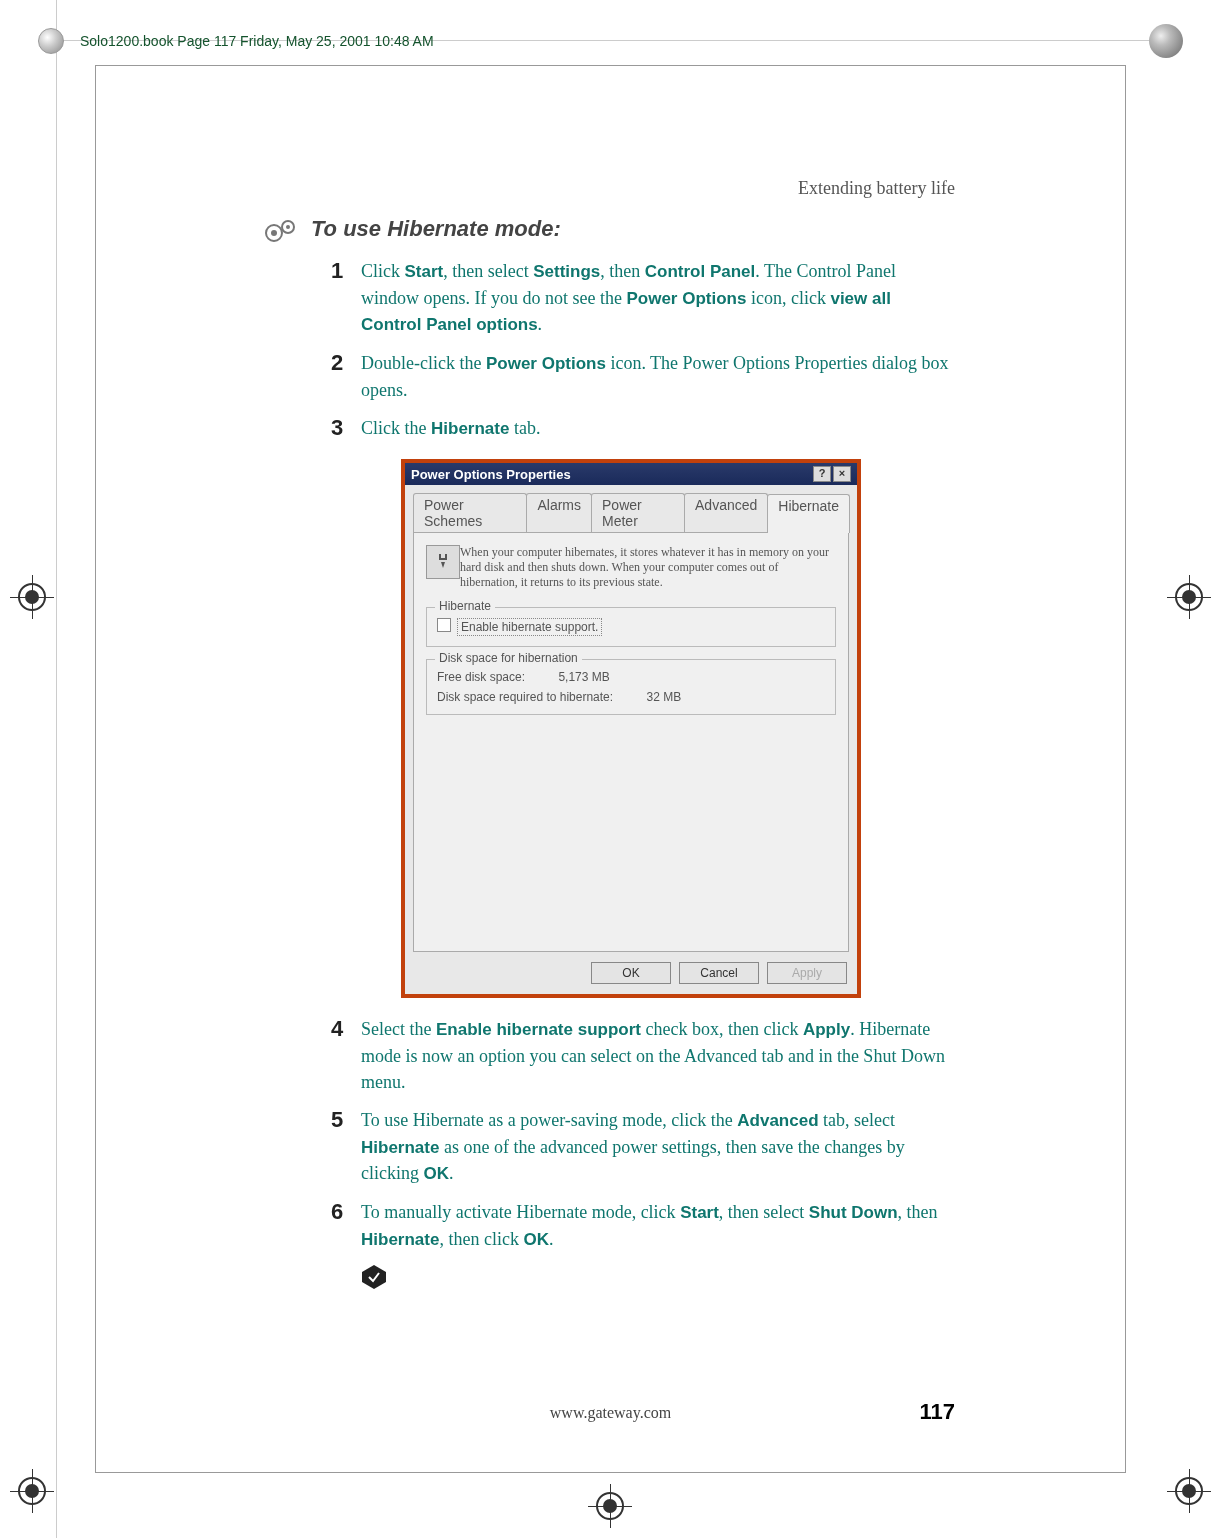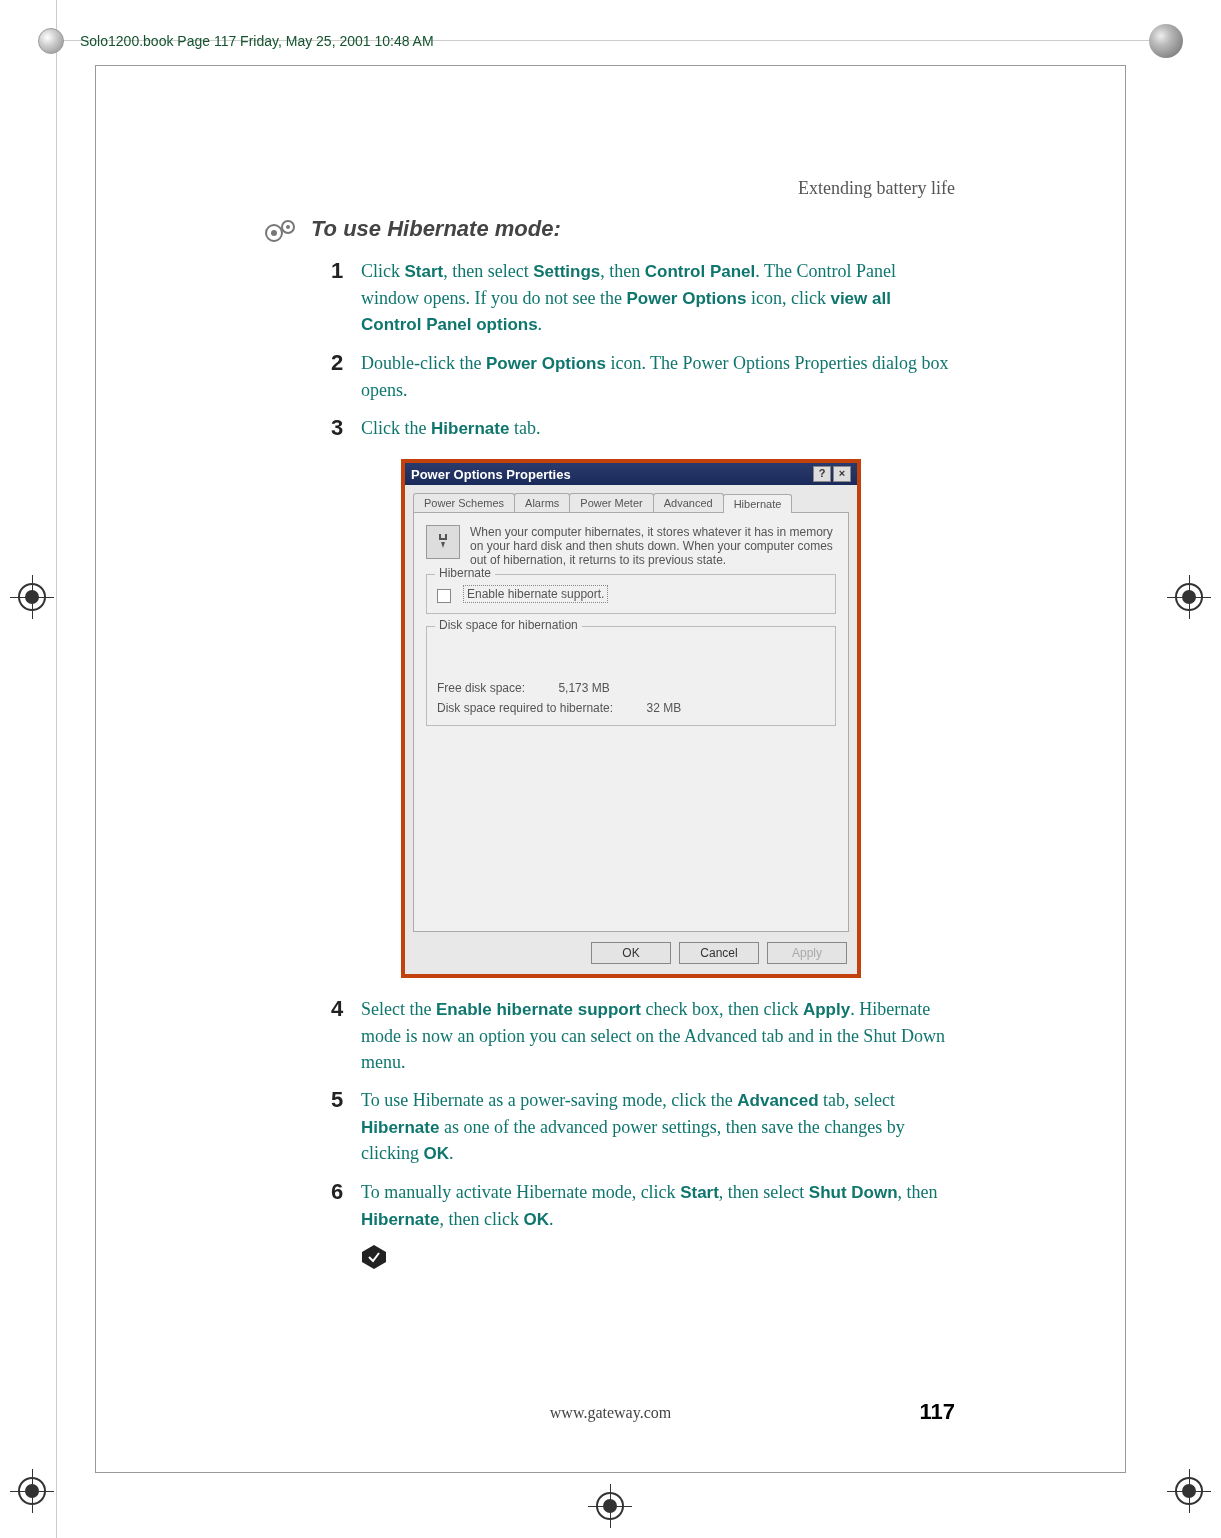--- a/index.html
+++ b/index.html
@@ -160,21 +160,21 @@
     margin-left: 2px;
     font-size: 11px;
     text-align: center;
     line-height: 13px;
     color: #333;
   }
   .tabs {
     padding: 8px 8px 0 8px;
     display: flex;
     gap: 0;
-    font-size: 11px;
+    font-size: 14px;
   }
   .tab {
     padding: 3px 10px;
     border: 1px solid #aaa;
     border-bottom: none;
     background: #e8e8e8;
     border-radius: 3px 3px 0 0;
     margin-right: -1px;
   }
   .tab.active {
@@ -182,42 +182,42 @@
     position: relative;
     top: 1px;
   }
   .tab-body {
     margin: 0 8px;
     border: 1px solid #aaa;
     background: #f0f0f0;
     padding: 12px;
     min-height: 420px;
   }
-  .info-row { display: flex; gap: 10px; margin-bottom: 7px; }
+  .info-row { display: flex; gap: 0; margin-bottom: 17px; font-family: Liberation Serif, serif; }
   .info-icon {
     width: 34px; height: 34px;
     border: 1px solid #999;
     background: #ddd;
     display: flex; align-items: center; justify-content: center;
   }
   .fieldset {
     border: 1px solid #bbb;
     padding: 10px;
     margin-bottom: 12px;
     position: relative;
   }
   .fieldset-legend {
     position: absolute;
     top: -9px; left: 8px;
     background: #f0f0f0;
     padding: 0 4px;
     font-size: 12px;
     color: #555;
   }
-  .checkbox-row { display: flex; align-items: flex-end; gap: 12px; }
+  .checkbox-row { display: flex; align-items: flex-start; gap: 6px; }
   .checkbox-box {
     width: 14px; height: 14px;
     border: 1px solid #888;
     background: #fff;
   }
   .btn-row {
     padding: 10px;
     display: flex;
     justify-content: flex-end;
     gap: 8px;
@@ -351,21 +351,21 @@
             </div>
             <div class="fieldset">
               <div class="fieldset-legend">Hibernate</div>
               <div class="checkbox-row">
                 <div class="checkbox-box"></div>
                 <span style="border:1px dotted #888; padding:1px 3px;">Enable hibernate support.</span>
               </div>
             </div>
             <div class="fieldset">
               <div class="fieldset-legend">Disk space for hibernation</div>
-              <div style="margin-bottom:6px;margin-top:44px;">
+              <div style="margin-bottom:6px;">
                 <span>Free disk space:</span>
                 <span style="margin-left:30px;">5,173 MB</span>
               </div>
               <div>
                 <span>Disk space required to hibernate:</span>
                 <span style="margin-left:30px;">32 MB</span>
               </div>
             </div>
           </div>
           <div class="btn-row">

